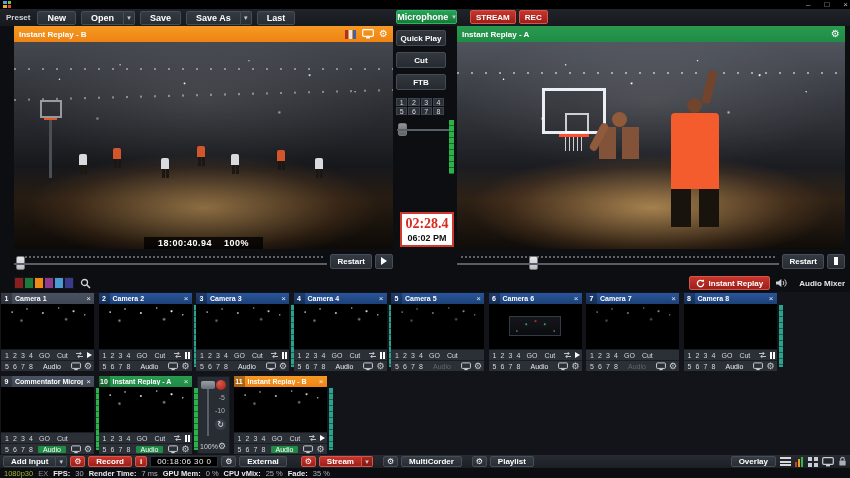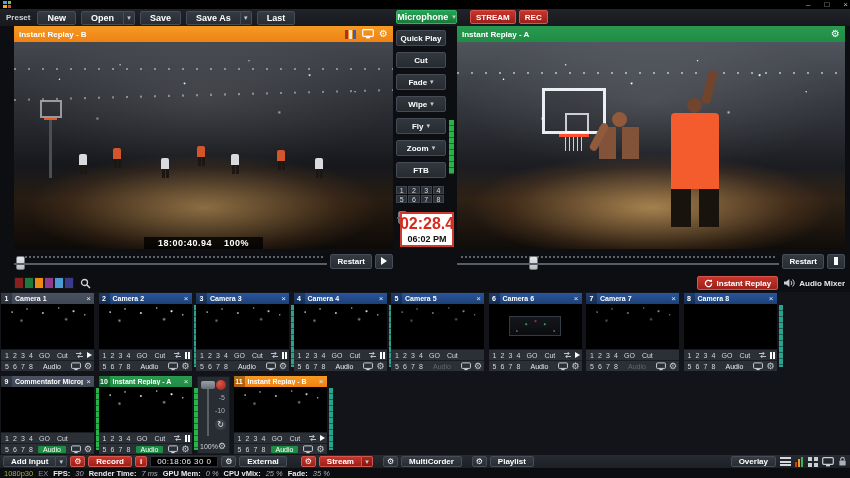--- a/index.html
+++ b/index.html
@@ -54,21 +54,21 @@
   .thumb { position:absolute; top:3px; width:9px; height:14px; background:linear-gradient(#e7e9ec,#b9bec5); border:1px solid #777; border-radius:2px; }
   .sbtn { height:15px; border:1px solid #474d56; background:linear-gradient(#343a42,#282d34); color:#fff; font-size:8px; font-weight:bold; display:inline-flex; align-items:center; justify-content:center; padding:0 6px; border-radius:2px; }
   .ppbtn { width:18px; }
   .tri-w { width:0; height:0; border-left:6px solid #fff; border-top:4px solid transparent; border-bottom:4px solid transparent; }
   .bars-w { width:7px; height:8px; border-left:2px solid #fff; border-right:2px solid #fff; }
   .pv-bottom { height:14px; margin-top:6px; display:flex; align-items:center; }
   .swatch { width:10px; height:12px; border:1px solid #14161a; }
   .mag { margin-left:6px; display:inline-flex; }
   .replay-row { justify-content:flex-end; gap:5px; }
   .btn-ir { background:linear-gradient(#c8352b,#9c201a); border:1px solid #d4564c; height:14px; font-size:8px; font-weight:bold; display:inline-flex; align-items:center; gap:4px; padding:0 6px; border-radius:2px; }
-  .am { display:inline-flex; align-items:center; gap:4px; font-size:8px; font-weight:bold; color:#e3e6e9; }
+  .am { display:inline-flex; align-items:center; gap:12px; font-size:8px; font-weight:bold; color:#e3e6e9; }
 
   
   .arena { background:
     radial-gradient(ellipse 62% 34% at 50% 80%, rgba(226,178,108,.55), rgba(122,80,42,.22) 58%, transparent 76%),
     radial-gradient(ellipse 70% 50% at 50% 28%, rgba(255,255,255,.09), transparent 70%),
     linear-gradient(180deg,#44474e 0%,#26282d 40%,#17181c 60%,#271c12 76%,#0d0a07 100%); }
   .arena::before { content:""; position:absolute; inset:0; background-image:
     radial-gradient(circle 1.2px at 12% 18%, #fff, transparent),
     radial-gradient(circle 1.2px at 28% 11%, rgba(255,255,255,.8), transparent),
     radial-gradient(circle 1.5px at 45% 20%, #fff, transparent),
@@ -136,21 +136,21 @@
   .numgrid { margin-top:2px; width:48px; display:grid; grid-template-columns:repeat(4,1fr); gap:1px; }
   .numgrid i { height:8px; background:#2c3138; border:1px solid #3f454e; color:#d7dade; font-size:7px; font-style:normal;
                display:flex; align-items:center; justify-content:center; }
   .tbar { position:relative; height:13px; margin-top:2px; width:58px; }
   .tbar::after { content:""; position:absolute; left:1px; right:0; top:6px; height:2px; background:#595f67; }
   .tbar .thumb { top:0; left:2px; width:9px; height:13px; background:linear-gradient(#8f949b,#5f646b); }
   .meter-main { position:absolute; left:449px; top:94px; width:5px; height:54px; background-color:var(--meter_green,#2bb24a);
                 background-image:repeating-linear-gradient(180deg, transparent 0 5px, rgba(0,0,0,.4) 5px 6px); }
   .clock { position:absolute; left:400px; top:186px; width:54px; height:35px; background:#fff; border:2px solid #cc3b2e;
            display:flex; flex-direction:column; align-items:center; justify-content:center; gap:1px; }
-  .clock .t1 { color:var(--clock_red,#d62b1f); font-size:16px; font-weight:bold; font-family:Liberation Sans, sans-serif; }
+  .clock .t1 { color:var(--clock_red,#d62b1f); font-size:14px; font-weight:bold; font-family:Liberation Serif, serif; }
   .clock .t2 { color:#111; font-size:9px; font-weight:bold; }
 
   
   .inputs { position:absolute; top:292px; left:0; width:850px; height:163px; background:#121419; }
   .tile { position:absolute; width:93px; height:78px; background:#24272d; }
   .t-head { height:11px; display:flex; align-items:center; }
   .h-blue   { background:linear-gradient(#29559c,var(--header_blue,#1d4176)); }
   .h-gray   { background:linear-gradient(#4a5160,var(--tile_gray,#3f4654)); }
   .h-green  { background:linear-gradient(#2a9a50,var(--accent_green,#1f8c45)); }
   .h-orange { background:linear-gradient(#f59a24,var(--accent_orange,#ef8212)); }
@@ -193,21 +193,21 @@
   .bb-time { background:#000; color:#e8eaec; font-size:8px; padding:0 6px; height:11px; display:inline-flex; align-items:center; border:1px solid #2c3036; letter-spacing:.4px; }
   .bb-right { margin-left:auto; display:flex; align-items:center; gap:4px; }
   .ab i { display:inline-block; width:2px; margin-right:1px; }
   .hamb { width:11px; height:9px; background:repeating-linear-gradient(180deg,#d6dade 0 2px, transparent 2px 3.5px); }
 
   
   .statusbar { position:absolute; top:468px; left:0; width:850px; height:10px; background:#0c0d10; display:flex; align-items:center; gap:5px; padding:0 4px; font-size:7.5px; }
   .statusbar .res { color:#9cb636; font-weight:normal; }
   .statusbar .dim { color:#8a9097; }
   .statusbar b { color:#e8eaec; }
-  .statusbar .val { color:#aab0b7;font-style:italic; }
+  .statusbar .val { color:#aab0b7; }
 </style>
 </head>
 <body>
 
 <div class="app">
 
   <div class="titlebar">
     <div class="logo">
       <i style="background:#4aa3e0"></i>
         <i style="background:#7dc242"></i>
@@ -313,38 +313,20 @@
               <circle cx="4.5" cy="4.5" r="3" fill="none" stroke="#cfd3d8" stroke-width="1.3"></circle>
               <line x1="7" y1="7" x2="10" y2="10" stroke="#cfd3d8" stroke-width="1.5"></line>
             </svg>
         </span>
       </div>
     </div>
 
     <div class="transcol">
       <span class="tbtn">Quick Play</span>
       <span class="tbtn">Cut</span>
-      <span style="display:flex;flex-direction:column;gap:6px">
-          <span class="tbtn">
-            <span>Fade</span>
-            <span class="caret">▾</span>
-          </span>
-          <span class="tbtn">
-            <span>Wipe</span>
-            <span class="caret">▾</span>
-          </span>
-          <span class="tbtn">
-            <span>Fly</span>
-            <span class="caret">▾</span>
-          </span>
-          <span class="tbtn">
-            <span>Zoom</span>
-            <span class="caret">▾</span>
-          </span>
-        </span>
       <span class="tbtn">FTB</span>
       <span class="numgrid">
           <i>1</i>
           <i>2</i>
           <i>3</i>
           <i>4</i>
           <i>5</i>
           <i>6</i>
           <i>7</i>
           <i>8</i>

